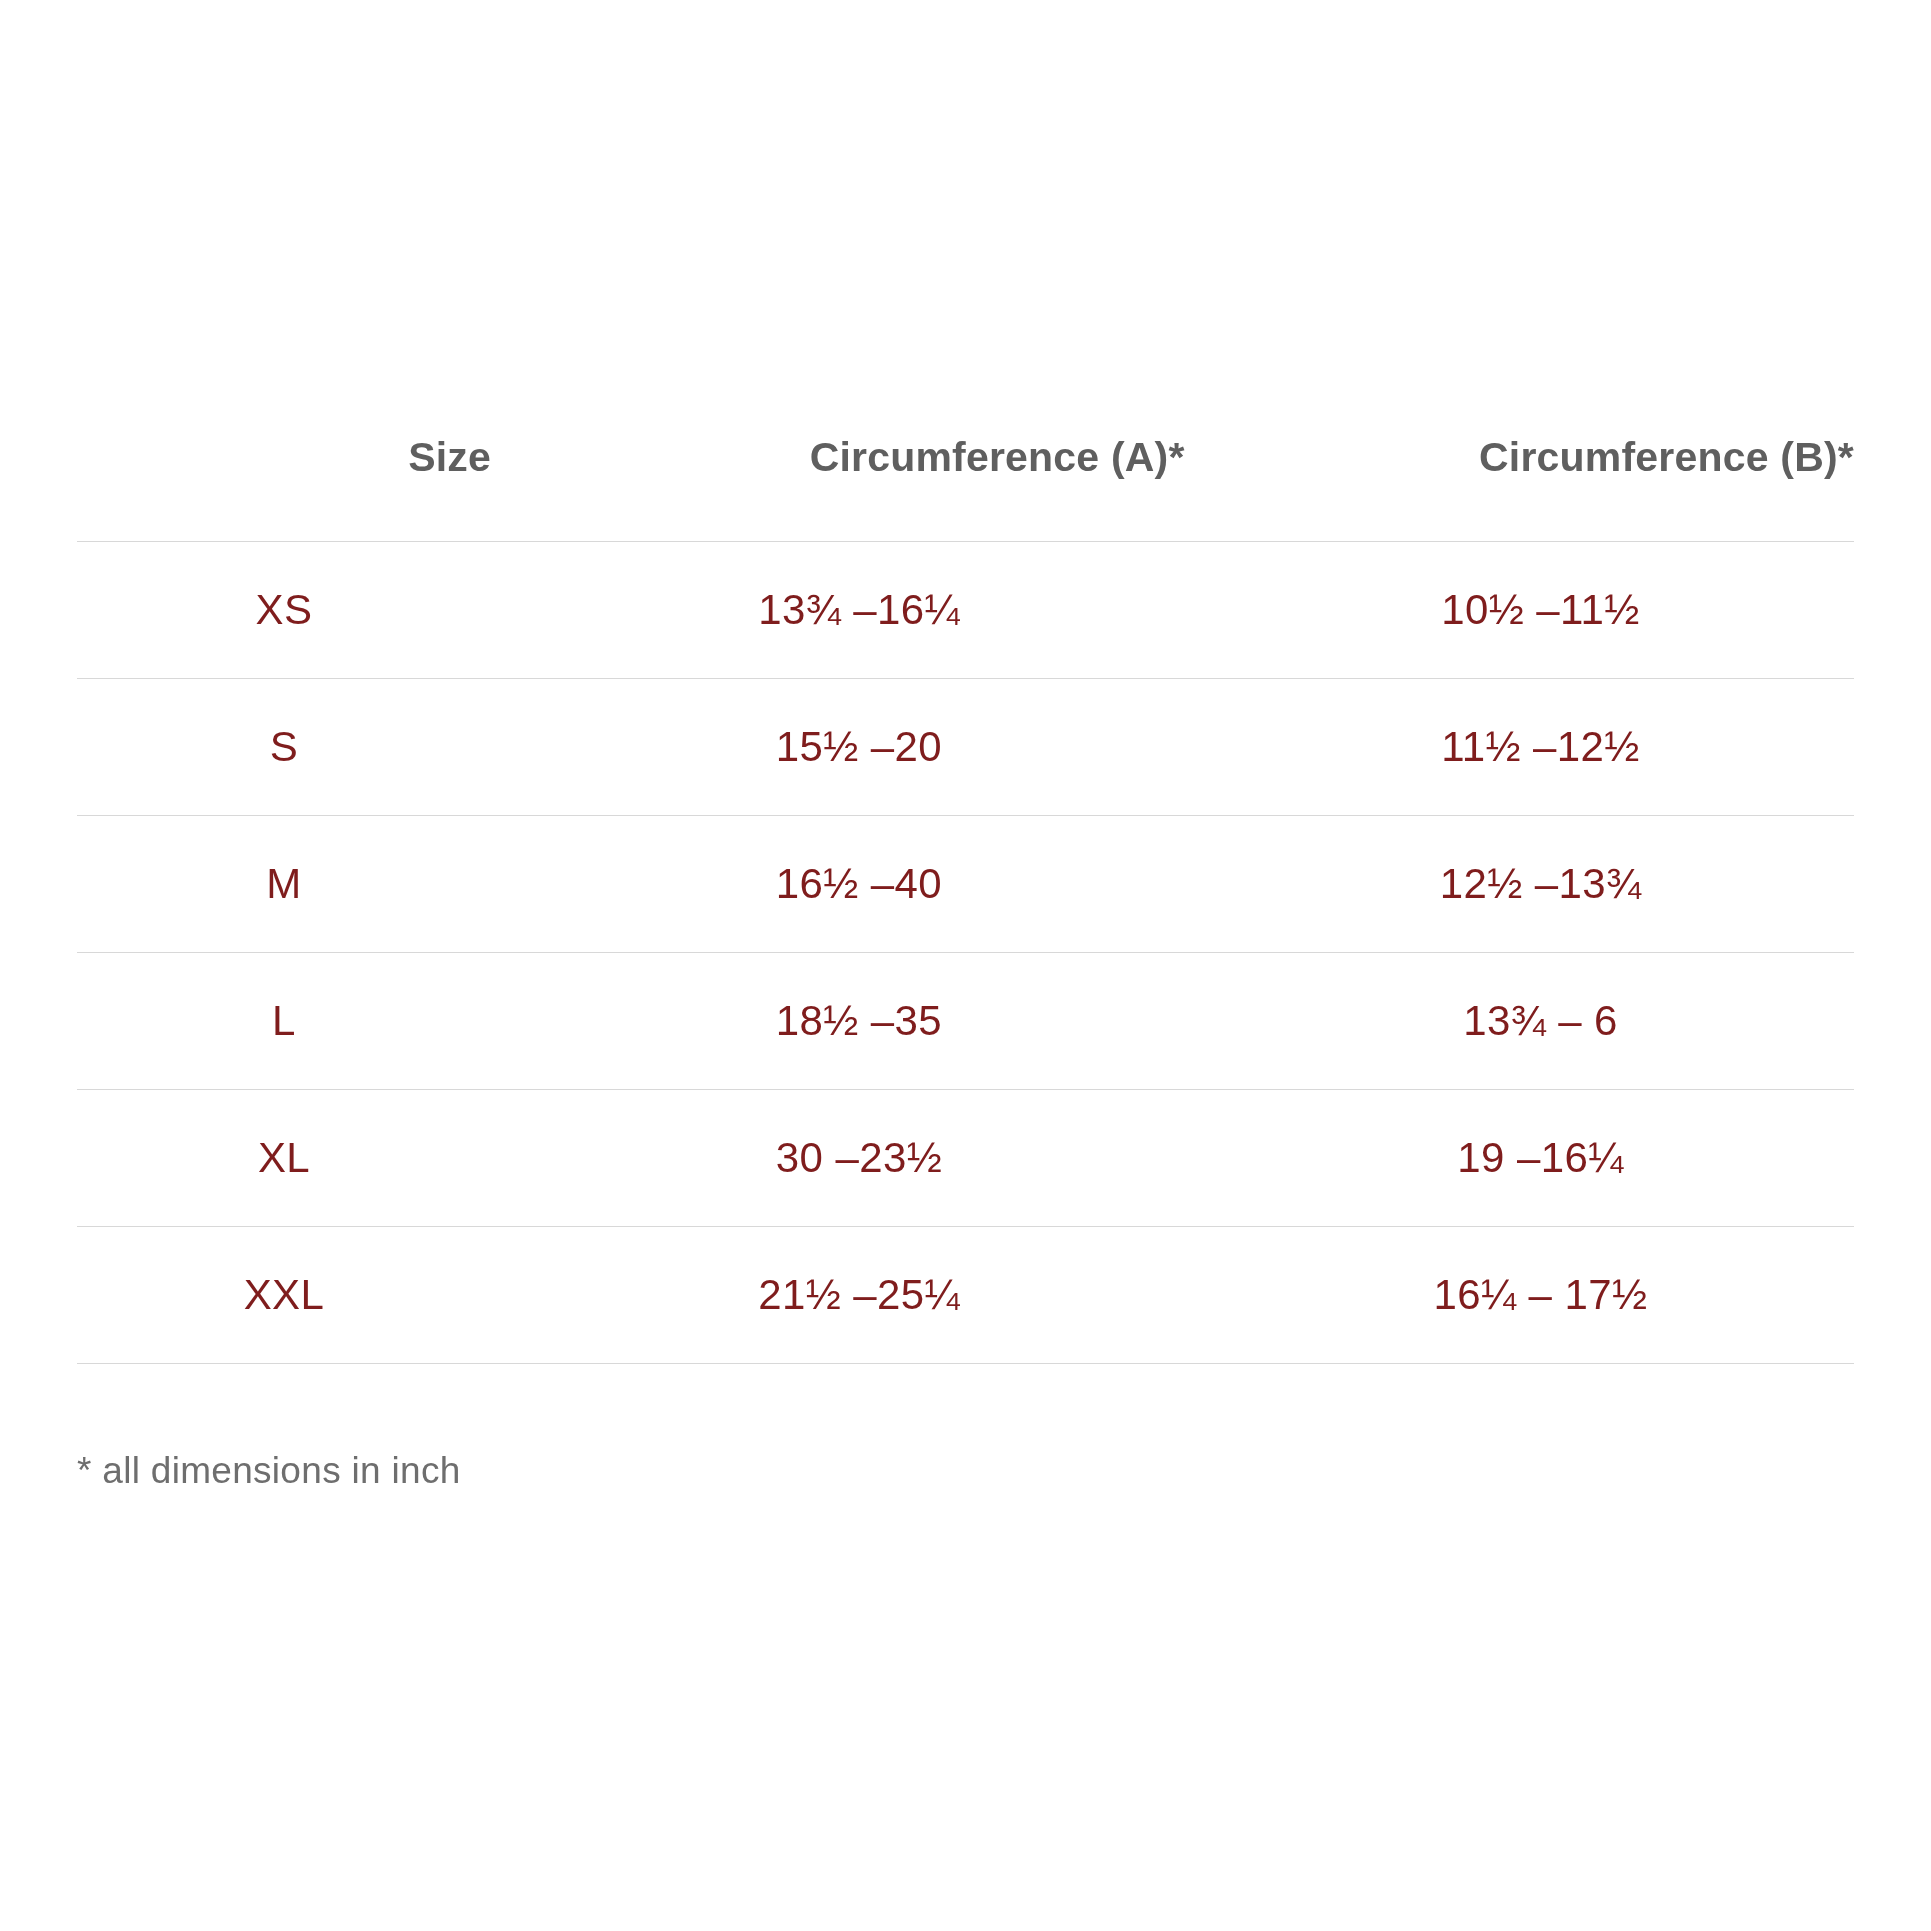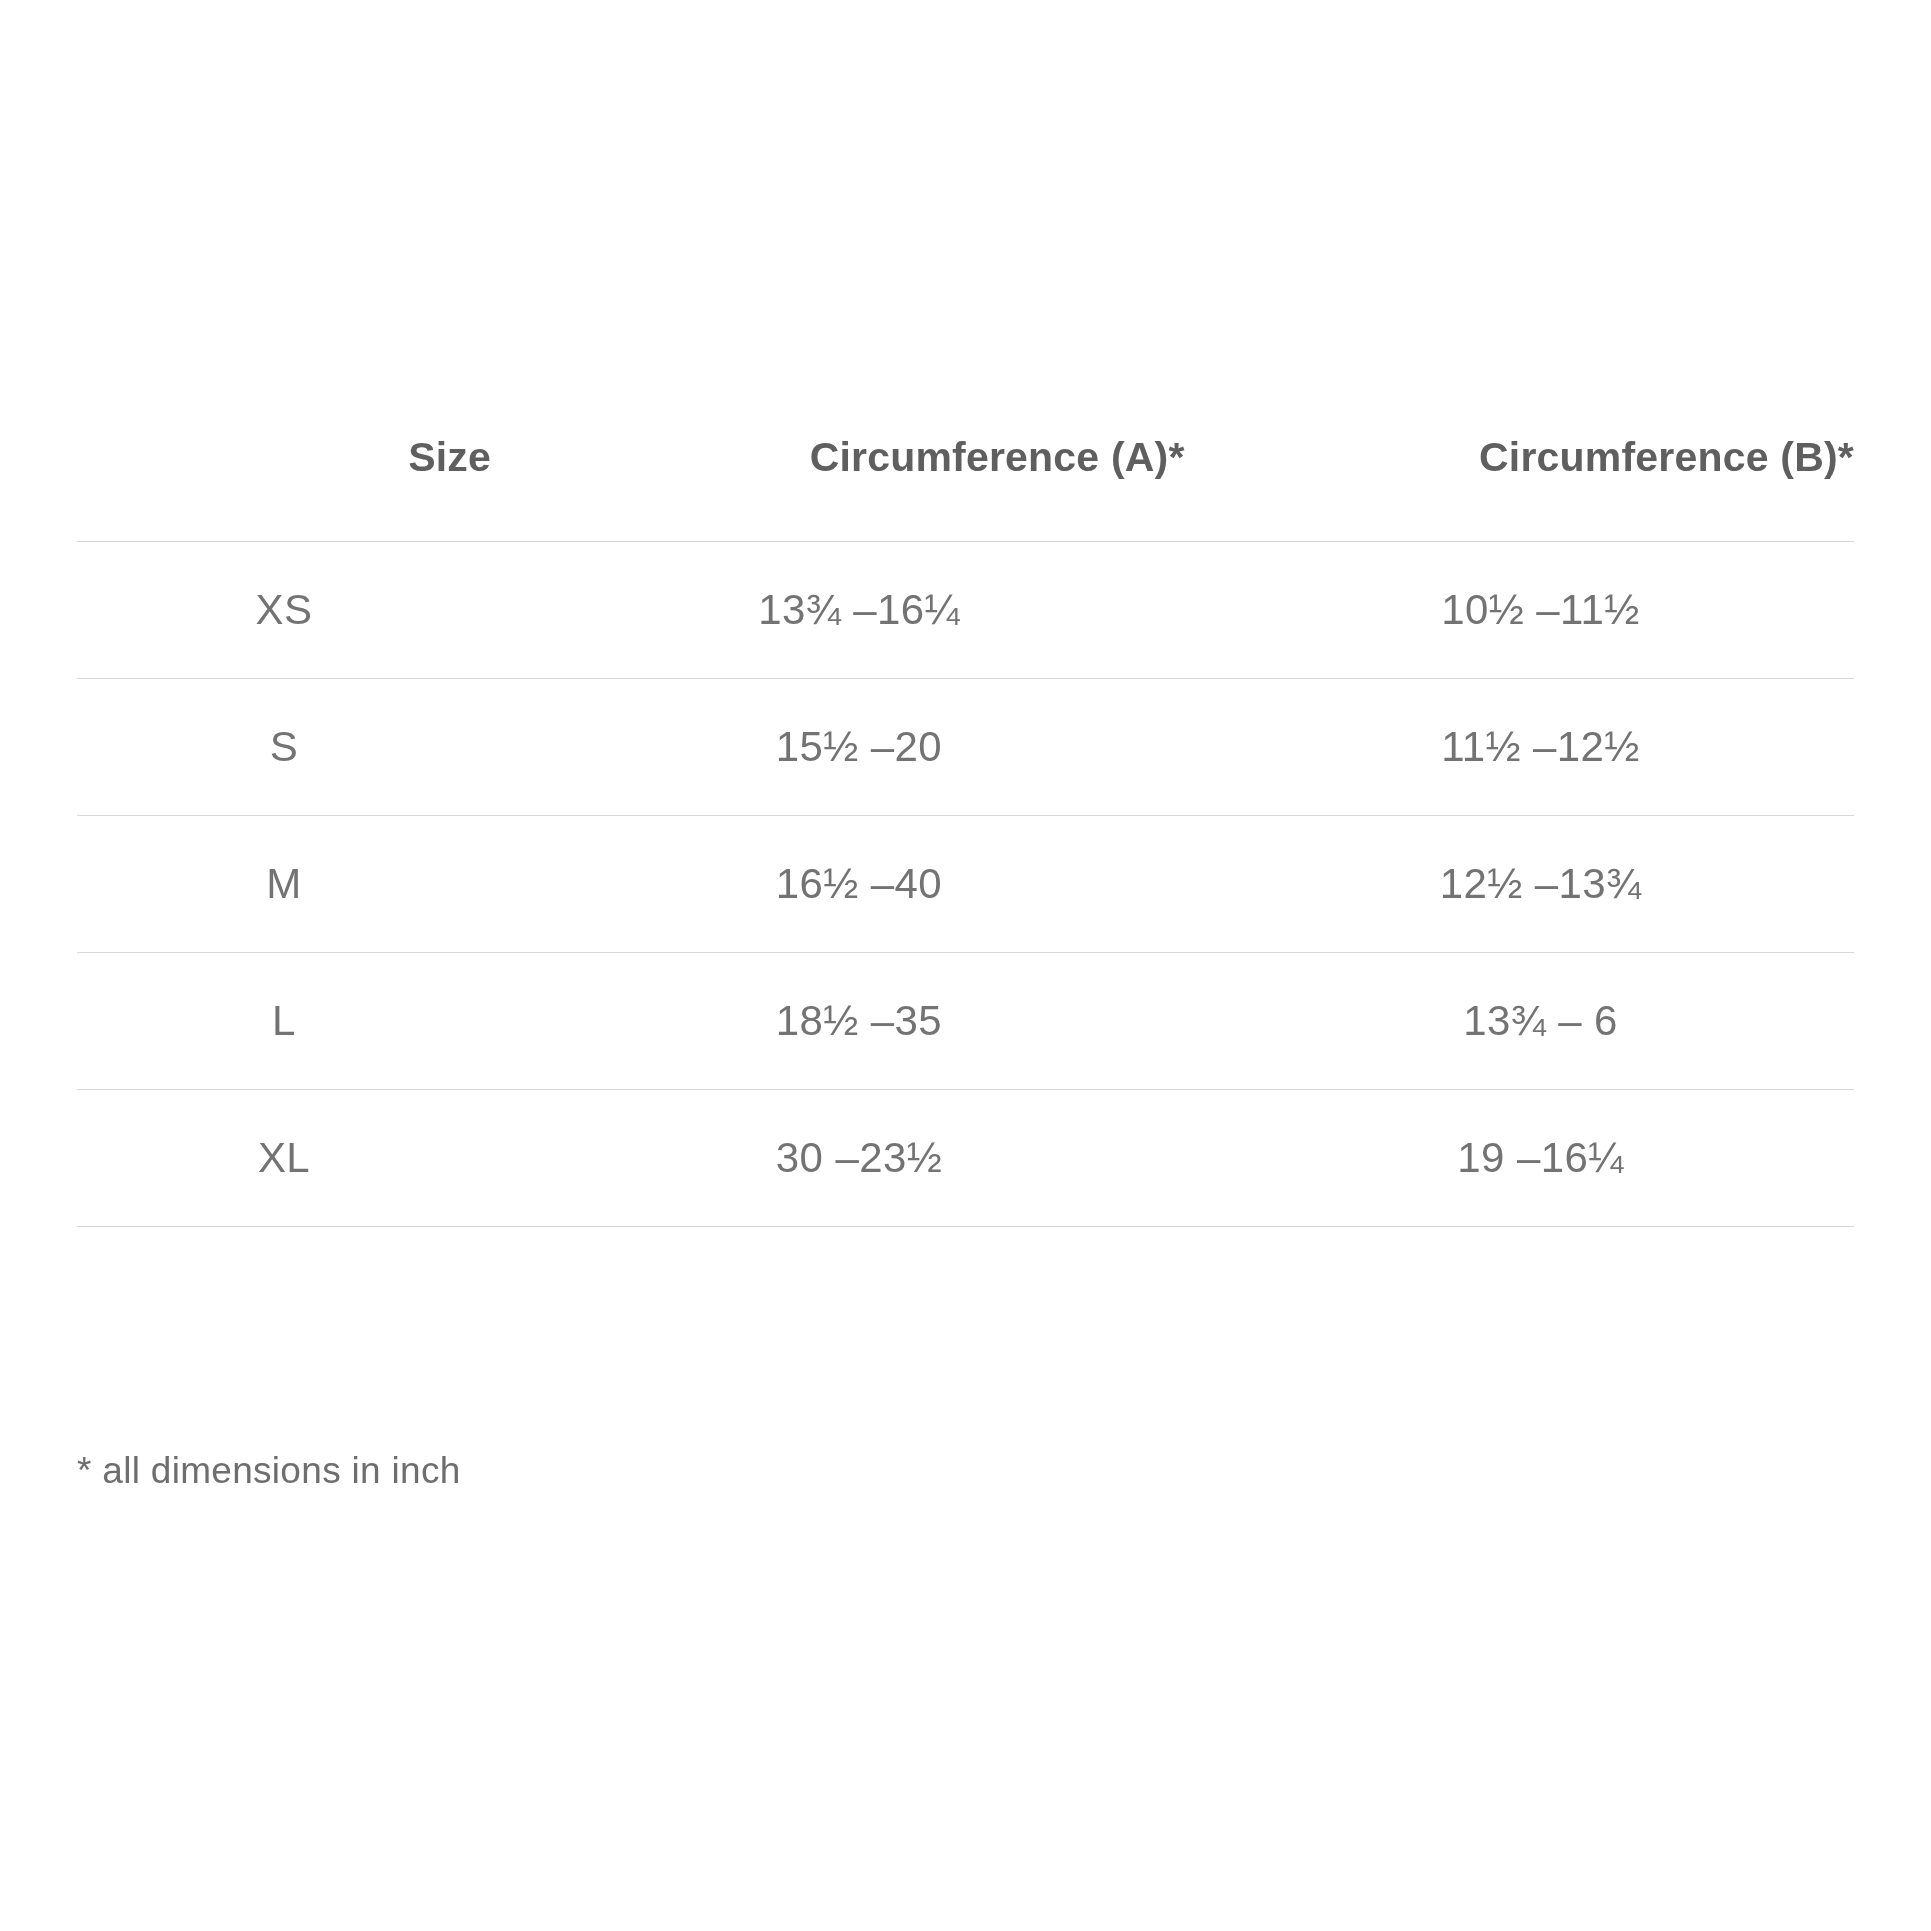--- a/index.html
+++ b/index.html
@@ -39,21 +39,21 @@
     font-size: 41px;
     font-weight: bold;
     color: #5f5f5f;
     text-align: right;
     padding: 0 0 60px 0;
     letter-spacing: 0.2px;
   }
   table.size-table tbody td {
     font-size: 42px;
     font-weight: normal;
-    color: #737373;
+    color: #7f1d1d;
     text-align: center;
     padding: 44px 0 44px 0;
     letter-spacing: 0.4px;
   }
   
   table.size-table thead th,
   table.size-table tbody td {
     border-bottom: 1.9px solid #d8d8d8;
     background-clip: padding-box;
   }
@@ -124,20 +124,25 @@
         <tr>
           <td class="col-size">L</td>
           <td class="col-a">18½ –35</td>
           <td class="col-b">13¾ – 6</td>
         </tr>
         <tr>
           <td class="col-size">XL</td>
           <td class="col-a">30 –23½</td>
           <td class="col-b">19 –16¼</td>
         </tr>
+        <tr>
+          <td class="col-size">XXL</td>
+          <td class="col-a">21½ –25¼</td>
+          <td class="col-b">16¼ – 17½</td>
+        </tr>
       </tbody>
     </table>
   </div>
 
   <div class="footnote">* all dimensions in inch</div>
 
 </div>
 
 
 </body></html>

